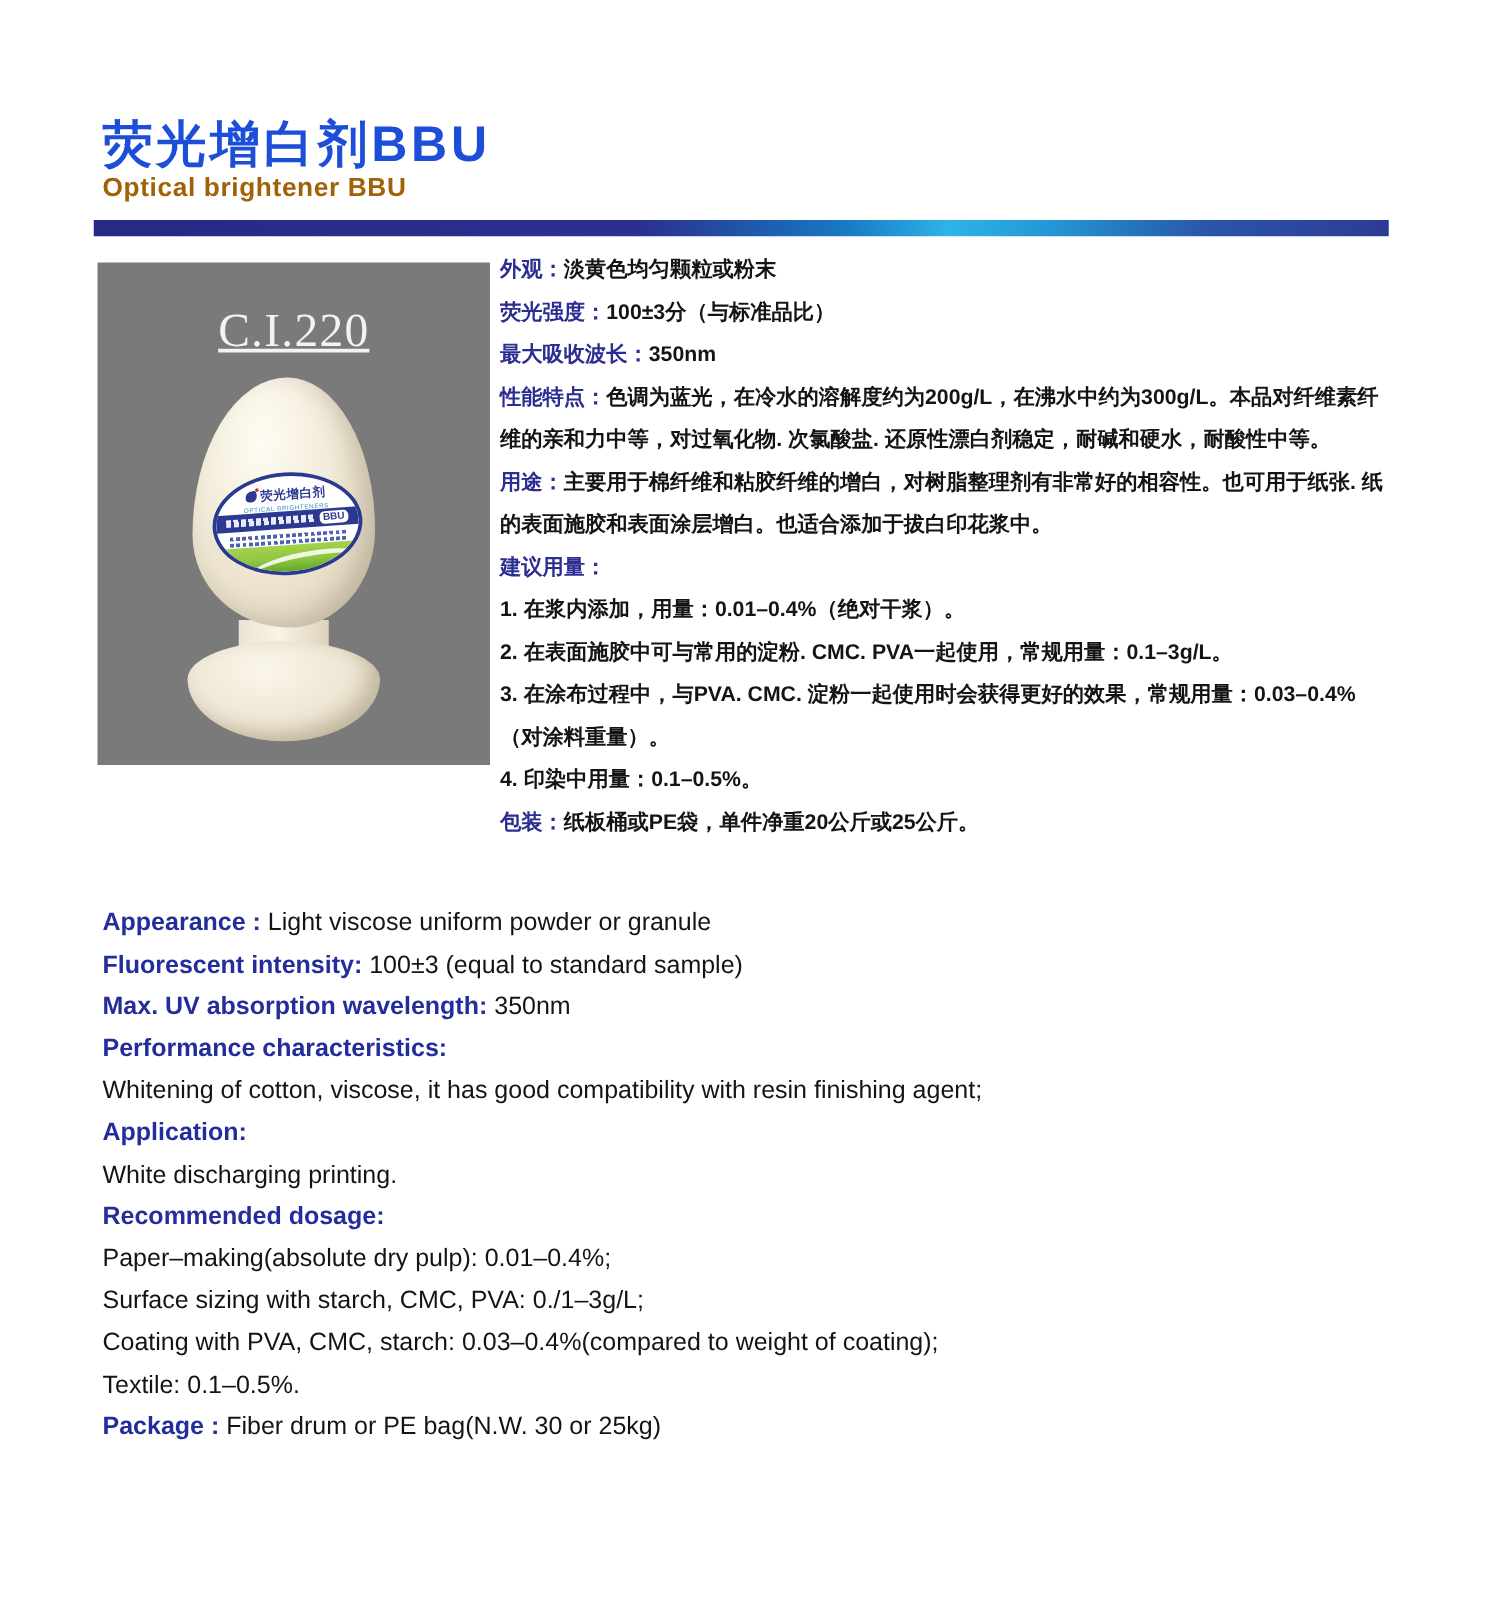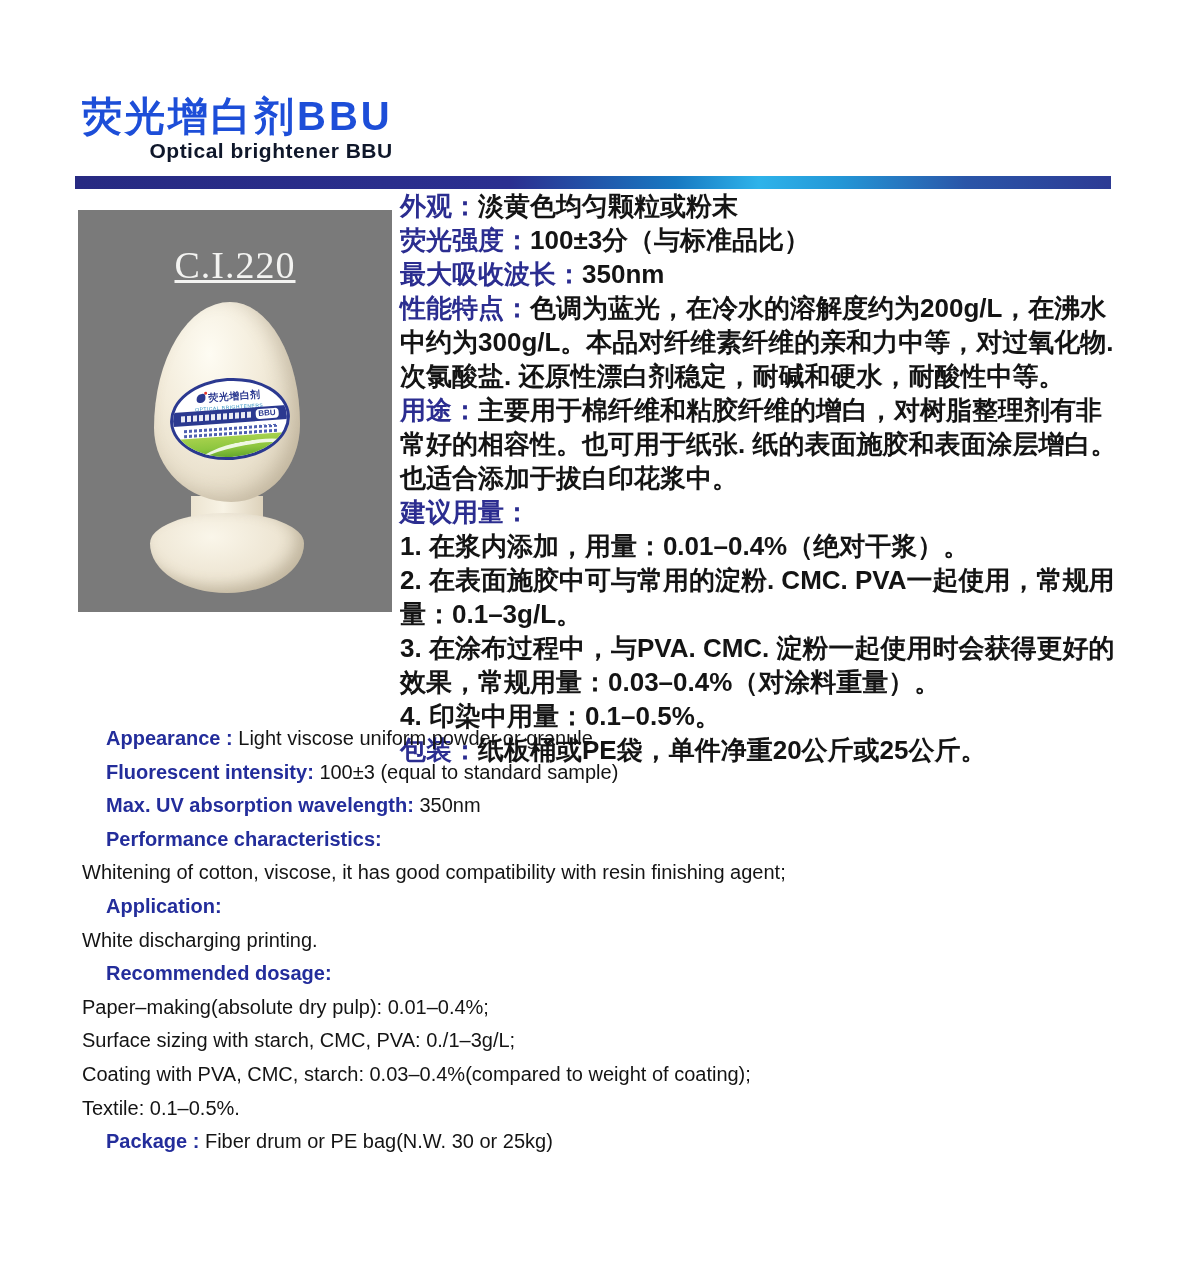--- a/index.html
+++ b/index.html
@@ -5,21 +5,21 @@
   * { margin:0; padding:0; box-sizing:border-box; }
   html,body { background:#ffffff; }
   body { font-family:"Liberation Sans", sans-serif; }
   .page {
     position:relative; width:1200px; height:1279px; background:#ffffff;
     overflow:hidden; margin:0 auto;
   }
   
   .header { position:absolute; left:82px; top:96px; }
   .title-zh { font-size:40px; font-weight:bold; color:#1d4ed8; letter-spacing:3px; line-height:40px; }
-  .title-en { font-size:21px; font-weight:bold; color:#0f172a; letter-spacing:0.5px; margin-top:3px;text-align:right; }
+  .title-en { font-size:21px; font-weight:bold; color:#a16207; letter-spacing:0.5px; margin-top:3px; }
   .grad-bar {
     position:absolute; left:75px; top:176px; width:1036px; height:13px;
     background:linear-gradient(90deg,#272a82 0%,#2a2e8c 30%,#2b2f90 42%,#1779c2 58%,#2eb3ea 66%,#2396d6 74%,#2a55a8 86%,#2d3b94 100%);
   }
   
   .photo {
     position:absolute; left:78px; top:210px; width:314px; height:402px;
     background:#7a7a7a; overflow:hidden;
   }
   .photo-caption {
@@ -80,32 +80,32 @@
     position:absolute; left:0; bottom:0; width:100%; height:21px;
     background:linear-gradient(180deg,#a6d14c 0%,#8dc63f 55%,#63a72c 100%);
   }
   .label-green::after {
     content:""; position:absolute; left:18%; top:6px; width:90%; height:26px;
     border-top:4px solid rgba(255,255,255,.85); border-radius:50%;
     transform:rotate(-6deg);
   }
   
   .zh-specs {
-    position:absolute; left:400px; top:189px; width:718px;
-    font-size:26px; line-height:34px; color:#141414; font-weight:bold;
+    position:absolute; left:400px; top:199px; width:718px;
+    font-size:17px; line-height:34px; color:#141414; font-weight:bold;
   }
   .zh-specs p { margin:0; }
   .zh-head { color:#2b2d90; }
   
   .en-specs {
     position:absolute; left:82px; top:722px; width:1040px;
     font-size:20px; line-height:33.6px; color:#141414;
   }
   .en-specs p { margin:0; }
-  .en-head { color:#232d9b; font-weight:bold;margin-left:24px; }
+  .en-head { color:#232d9b; font-weight:bold; }
 </style>
 </head>
 <body>
 
 <div class="page">
 
   <div class="header">
     <div class="title-zh">荧光增白剂BBU</div>
     <div class="title-en">Optical brightener BBU</div>
   </div>

